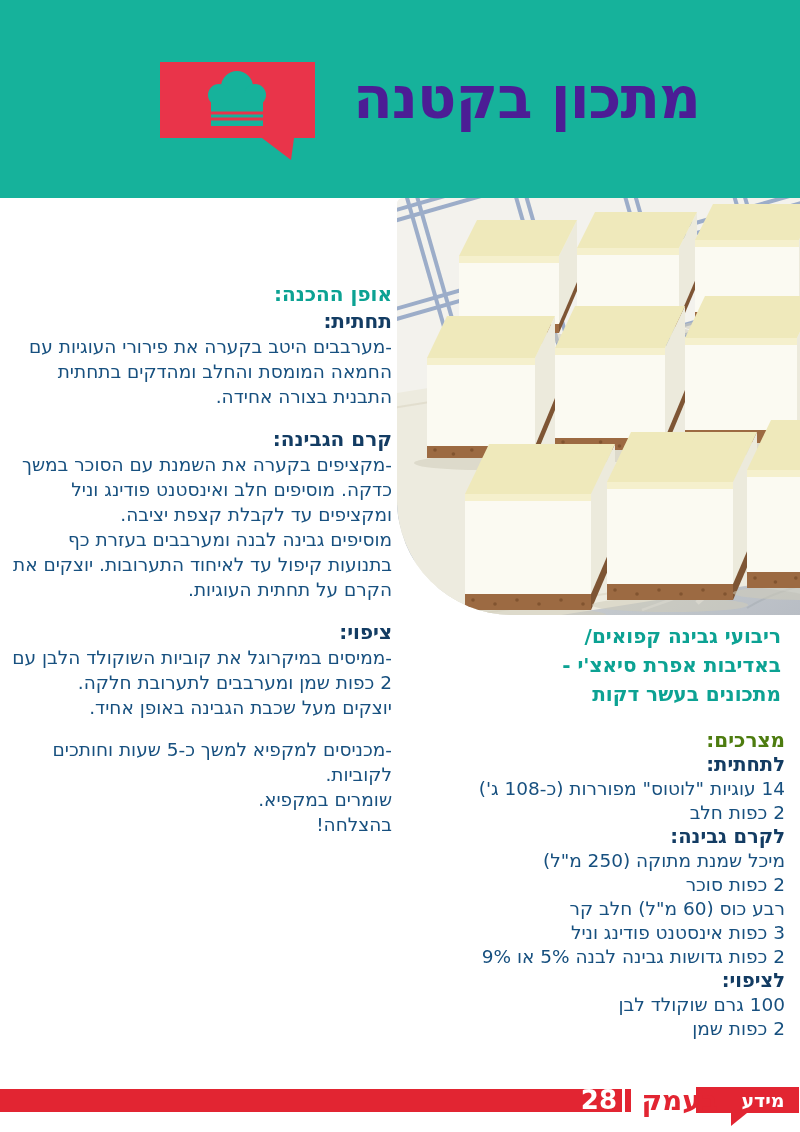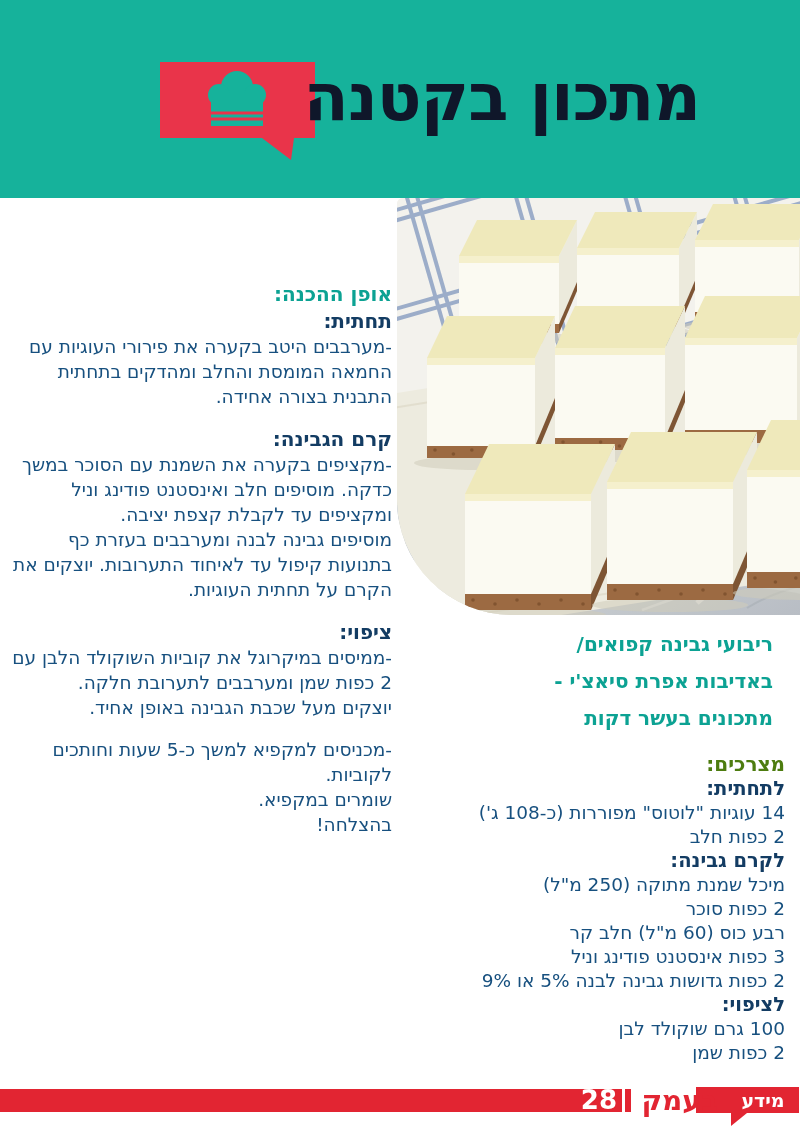--- a/index.html
+++ b/index.html
@@ -6,38 +6,38 @@
   body{
     width:800px;height:1132px;position:relative;overflow:hidden;
     background:#ffffff;
     font-family:"DejaVu Sans","Liberation Sans",sans-serif;
   }
   
   .header-band{position:absolute;left:0;top:0;width:800px;height:198px;background:#16b29b;}
   .brand-logo{position:absolute;left:158px;top:61px;width:170px;height:115px;}
   .page-title{
     position:absolute;right:100px;top:66px;direction:rtl;
-    color:#0f172a;font-weight:bold;font-size:66px;line-height:64px;letter-spacing:-1px;
+    color:#4c1d95;font-weight:bold;font-size:58px;line-height:64px;letter-spacing:-1px;
   }
   
   .photo-wrap{
     position:absolute;left:397px;top:198px;width:403px;height:417px;
     border-radius:6px 0 0 115px;overflow:hidden;background:#f3f2ed;
   }
   .photo-wrap svg{display:block;}
   
   .col{position:absolute;direction:rtl;text-align:right;}
   .col-left{top:281px;right:408px;width:380px;}
   .col-right{top:620px;right:15px;width:382px;}
   .sec-heading{font-size:20px;font-weight:bold;color:#0ca293;line-height:26px;margin:0 0 1px 0;}
   .step-title{font-size:20px;font-weight:bold;color:#133c63;line-height:26px;}
   .body-p{margin:0;font-size:18.5px;line-height:25px;color:#17507f;}
   .section{margin-bottom:17px;}
   .closing{margin-top:10px;}
-  .recipe-title{font-size:20px;font-weight:bold;color:#0ca293;line-height:25px;margin:12px;}
+  .recipe-title{font-size:20px;font-weight:bold;color:#0ca293;line-height:25px;margin:4px;}
   .ing-heading{font-size:20px;font-weight:bold;color:#4d7c0f;line-height:25px;margin:21px 0 0 0;}
   .group-title{font-size:19.5px;font-weight:bold;color:#133c63;line-height:24px;}
   .ing-item{margin:0;font-size:18.5px;line-height:24px;color:#17507f;}
   
   .footer-bar{
     position:absolute;left:0;top:1089px;width:631px;height:23px;background:#e22532;
     display:flex;align-items:center;justify-content:flex-end;
   }
   .page-number{color:#ffffff;font-weight:bold;font-size:26px;line-height:23px;padding-right:14px;}
   .footer-notch{position:absolute;right:6px;top:0;bottom:0;width:3px;background:#ffffff;}

